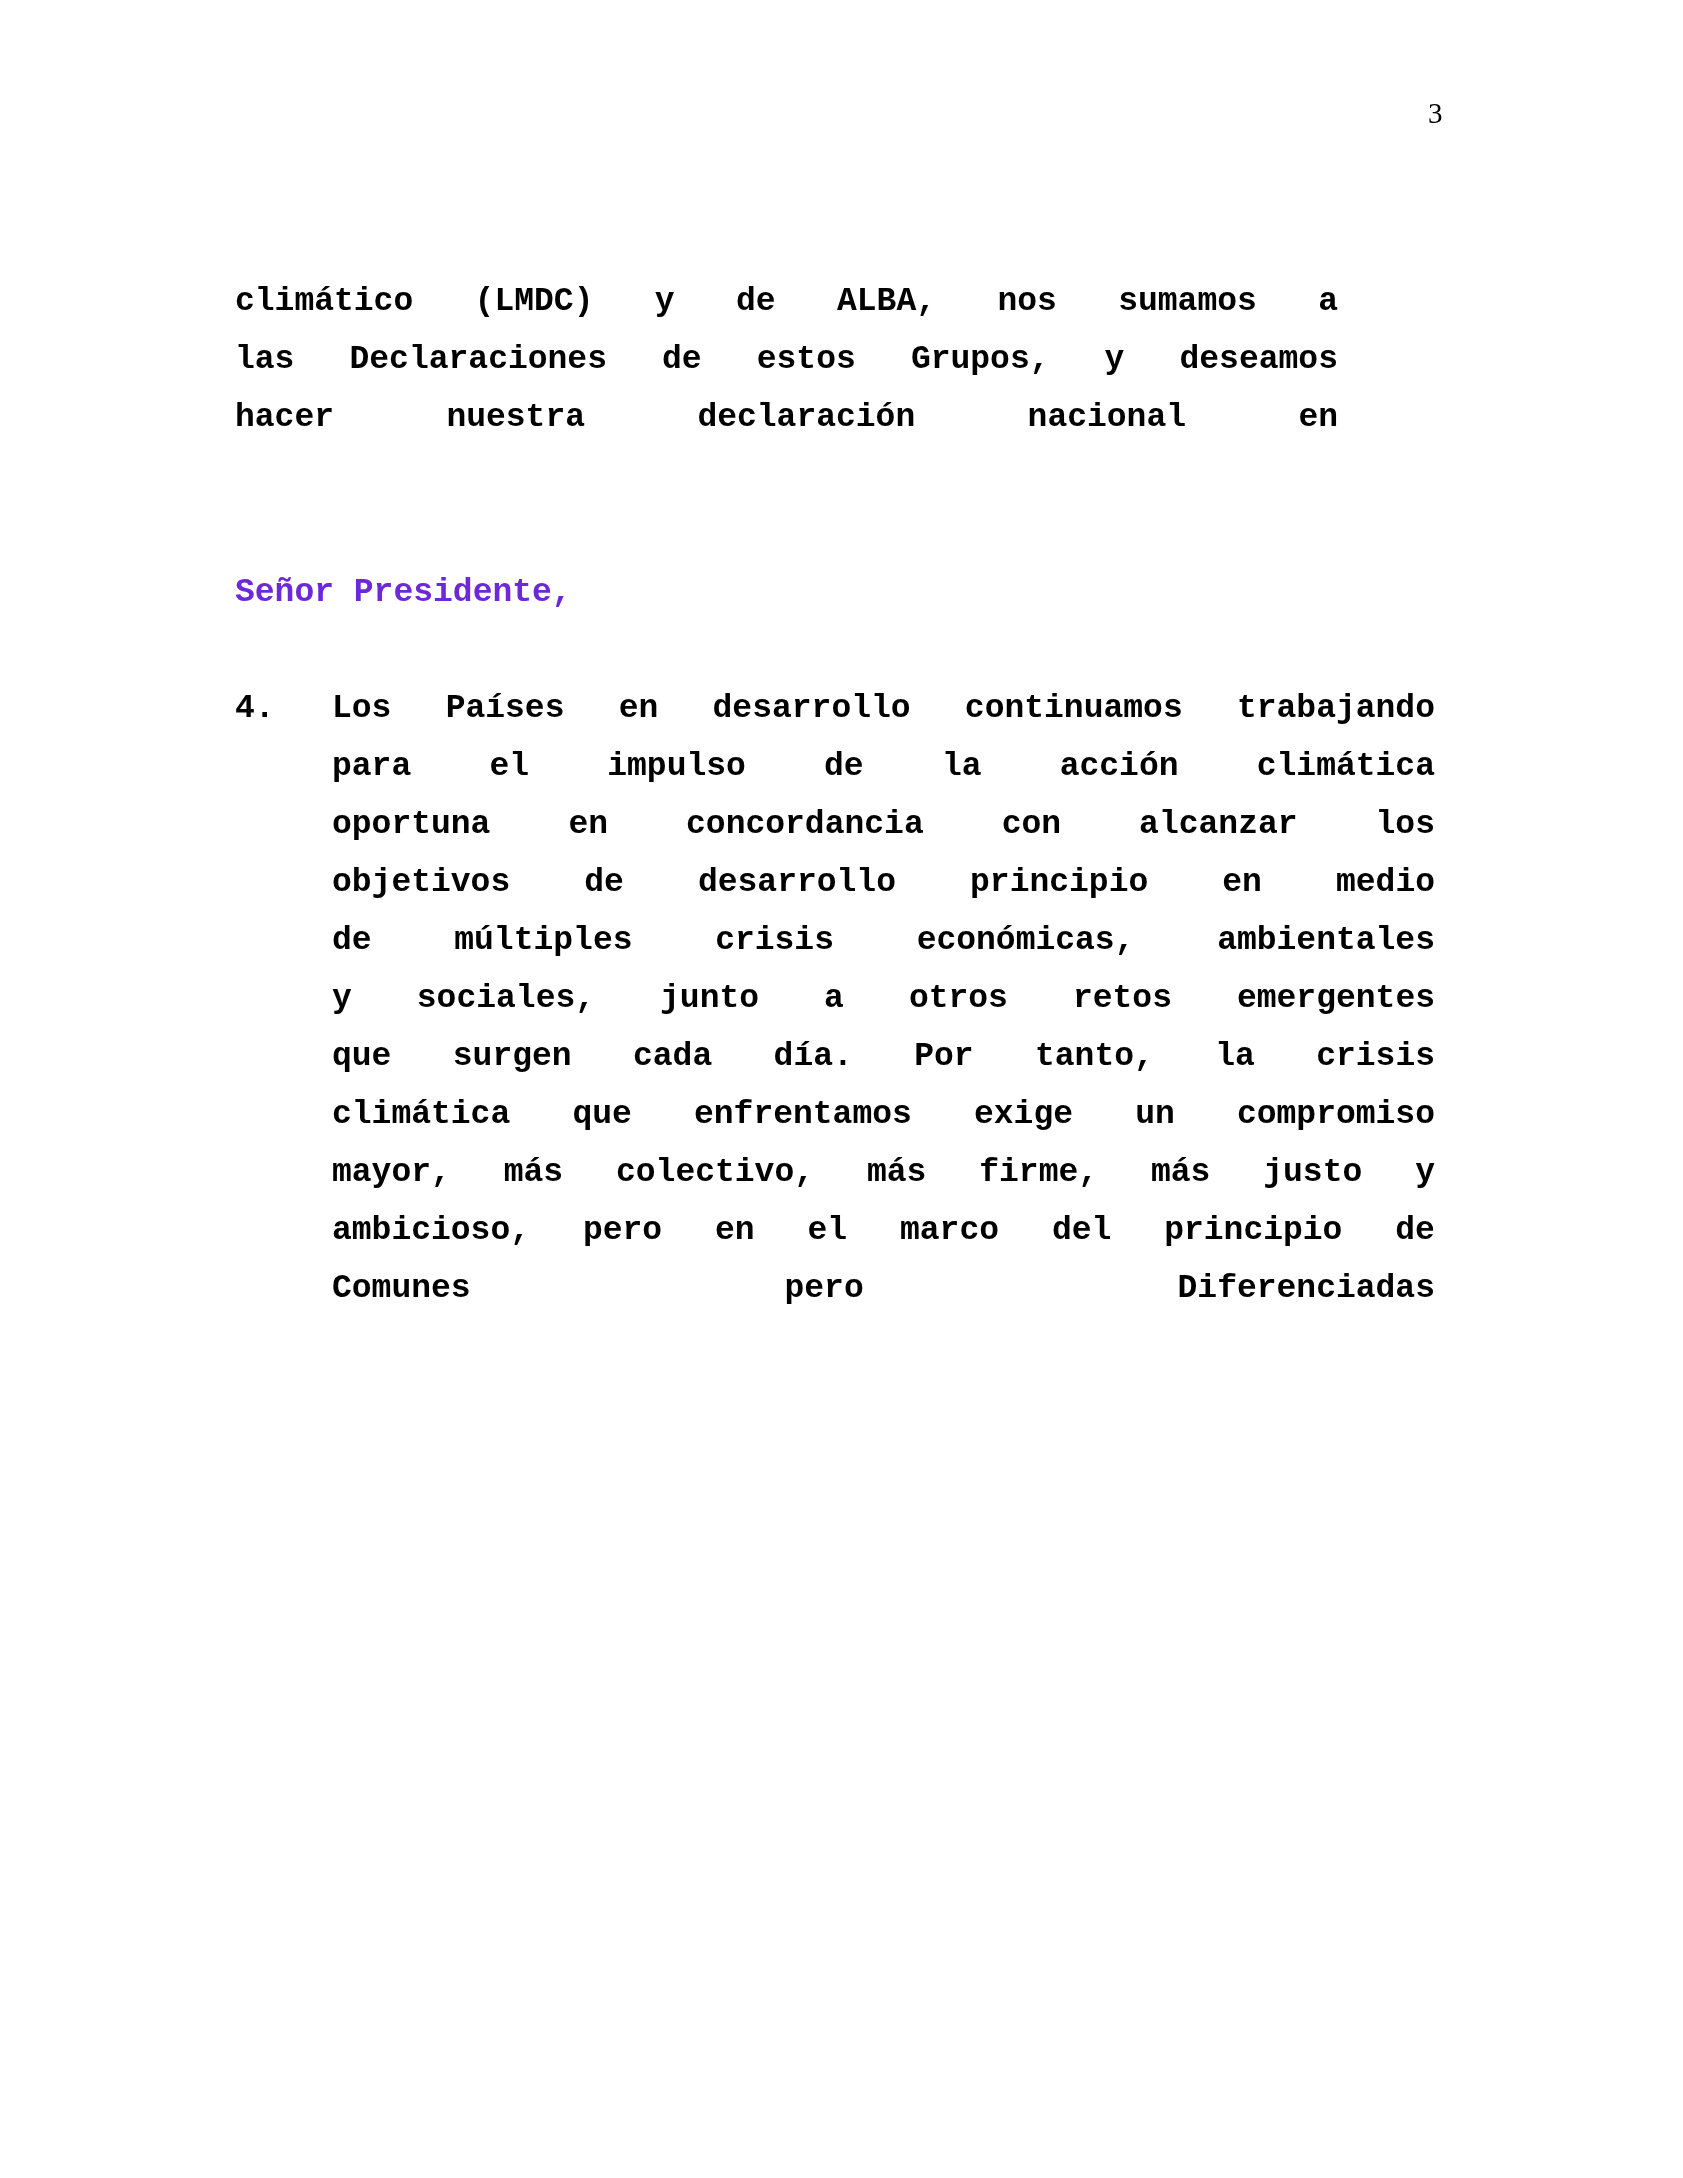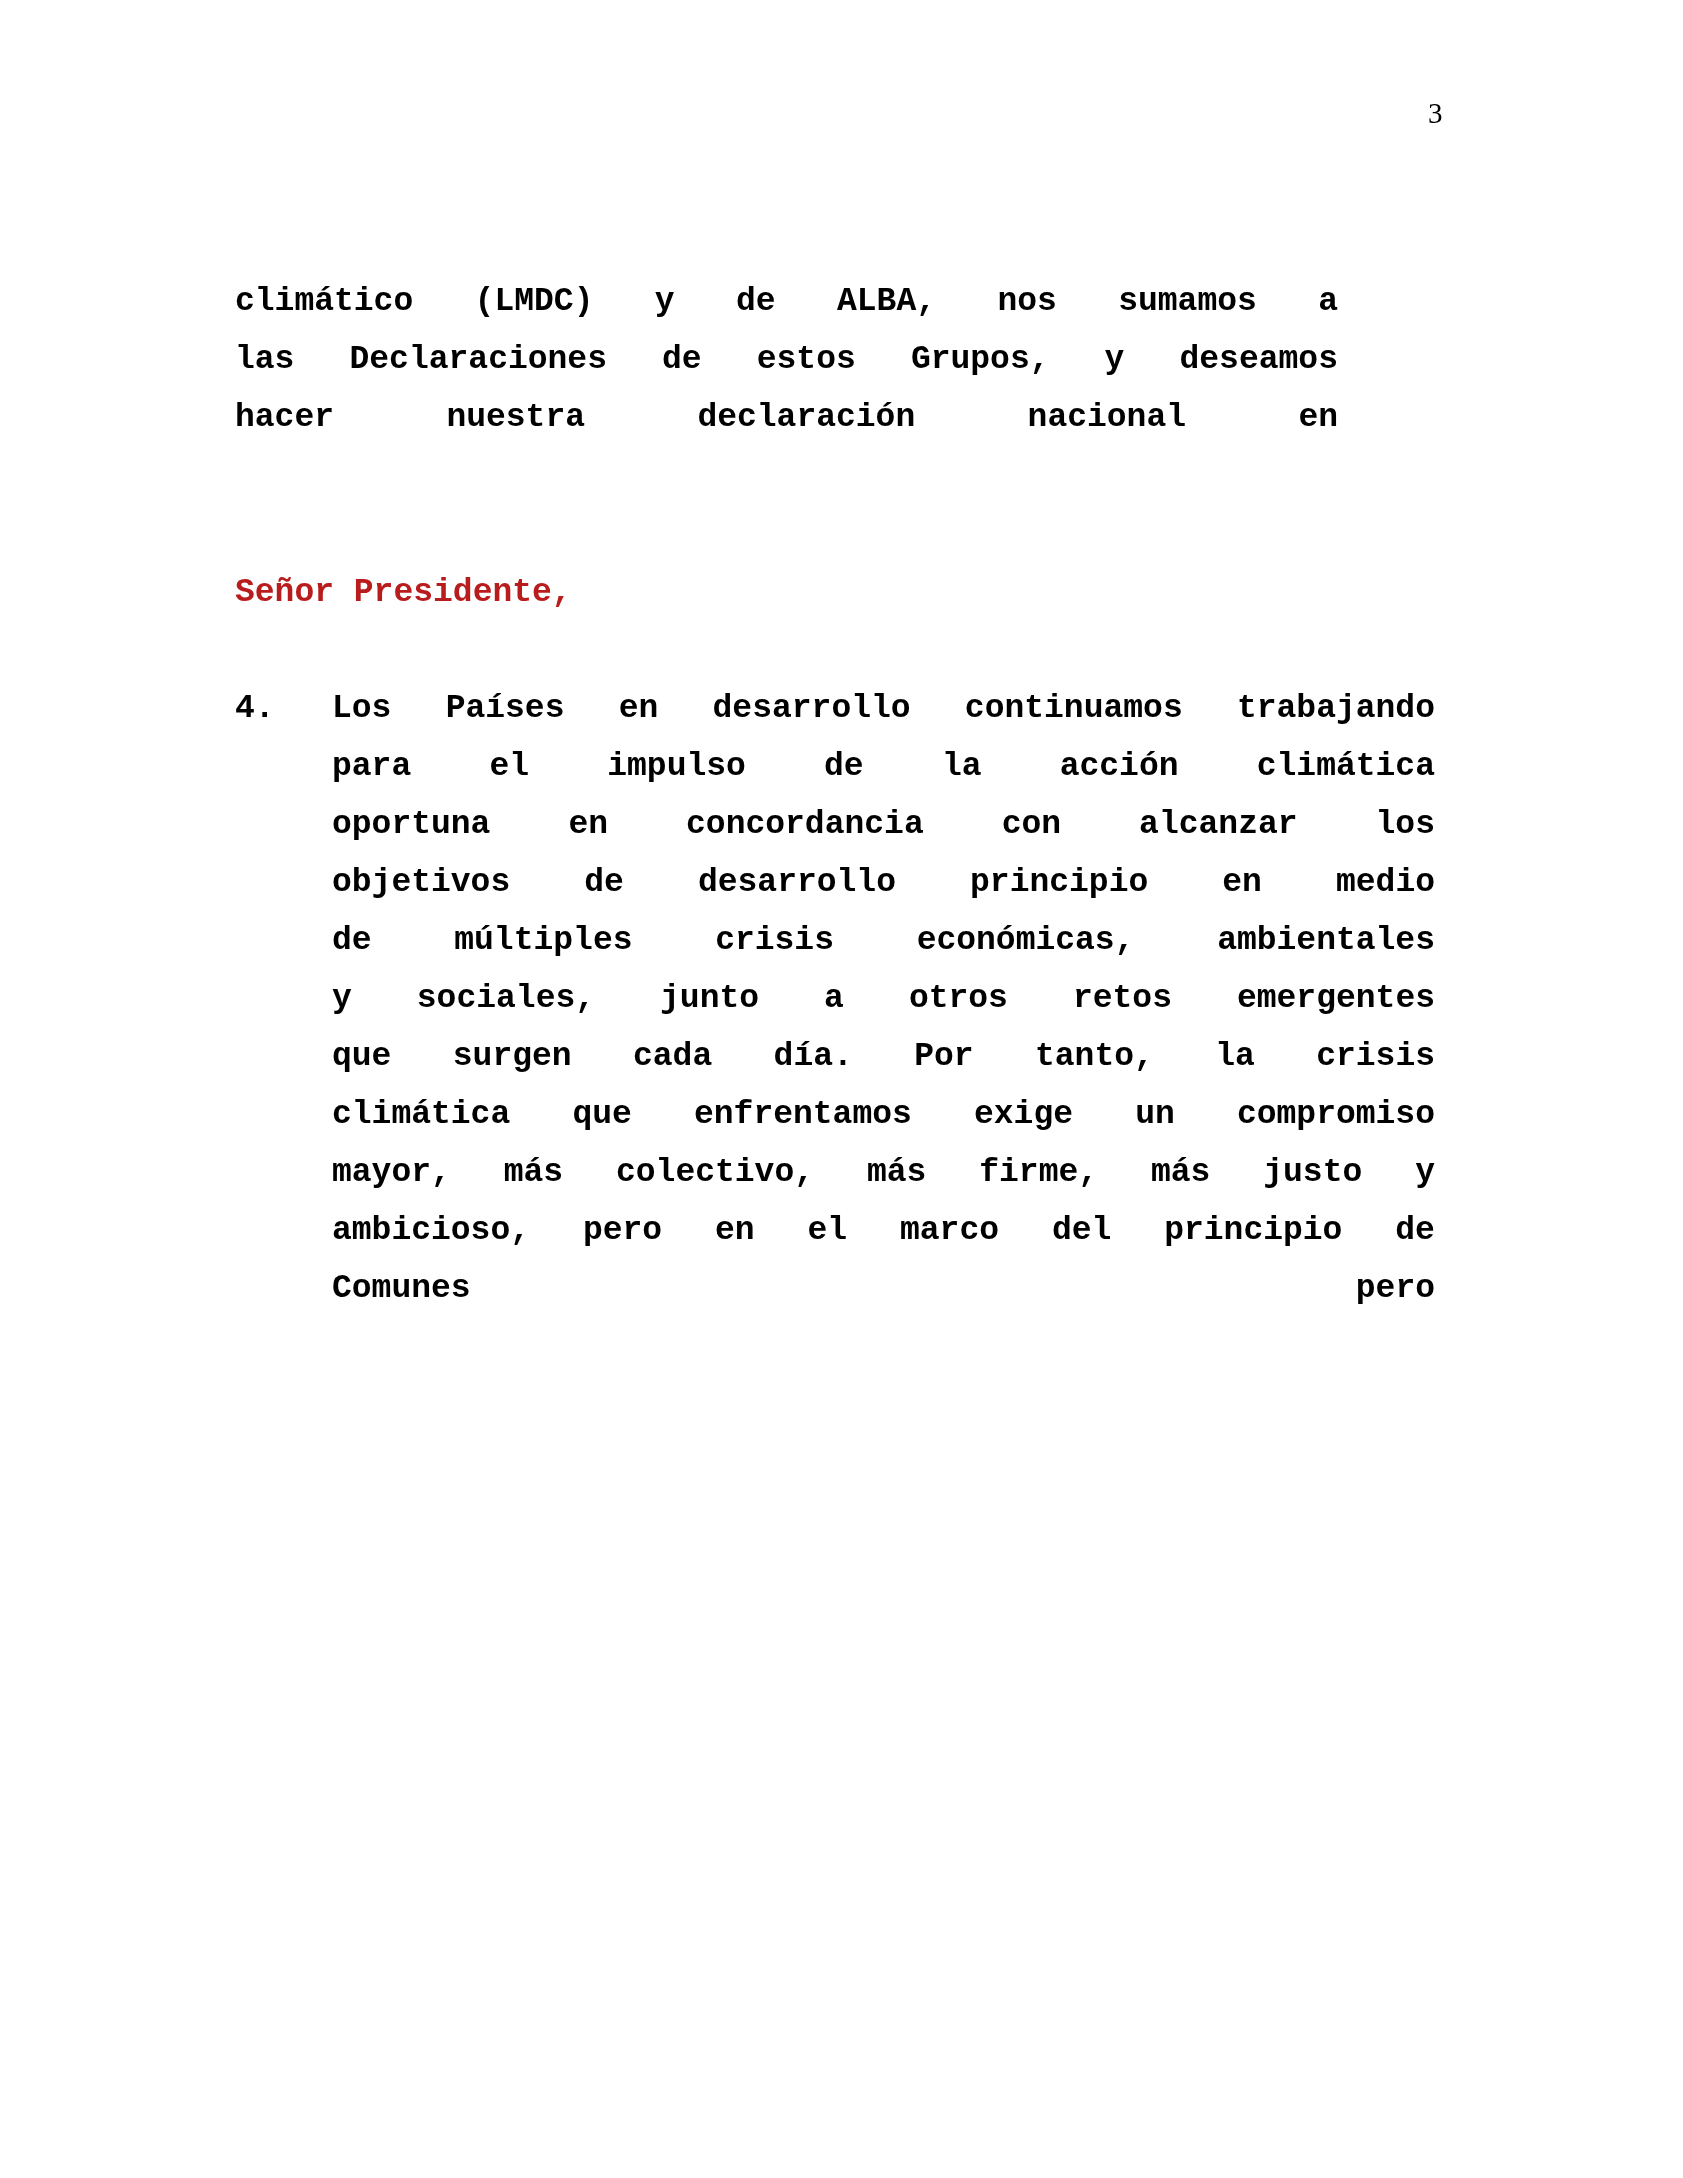--- a/index.html
+++ b/index.html
@@ -56,21 +56,21 @@
     white-space: normal;
   }
   .line.just > span { white-space: pre; }
 
   .indented {
     width: 1103px;
   }
 
   .salutation {
     margin: 0;
-    color: #b91c1c;
+    color: #6d28d9;
     font-weight: 700;
     font-size: 33px;
     line-height: 58px;
   }
 
   
   .numbered {
     position: relative;
     margin: 0;
   }
@@ -221,19 +221,20 @@
             <span>en</span>
             <span>el</span>
             <span>marco</span>
             <span>del</span>
             <span>principio</span>
             <span>de</span>
           </span>
         <span class="line just">
             <span>Comunes</span>
             <span>pero</span>
+            <span>Diferenciadas</span>
           </span>
       </div>
     </div>
 
   </div>
 </div>
 
 
 </body></html>

